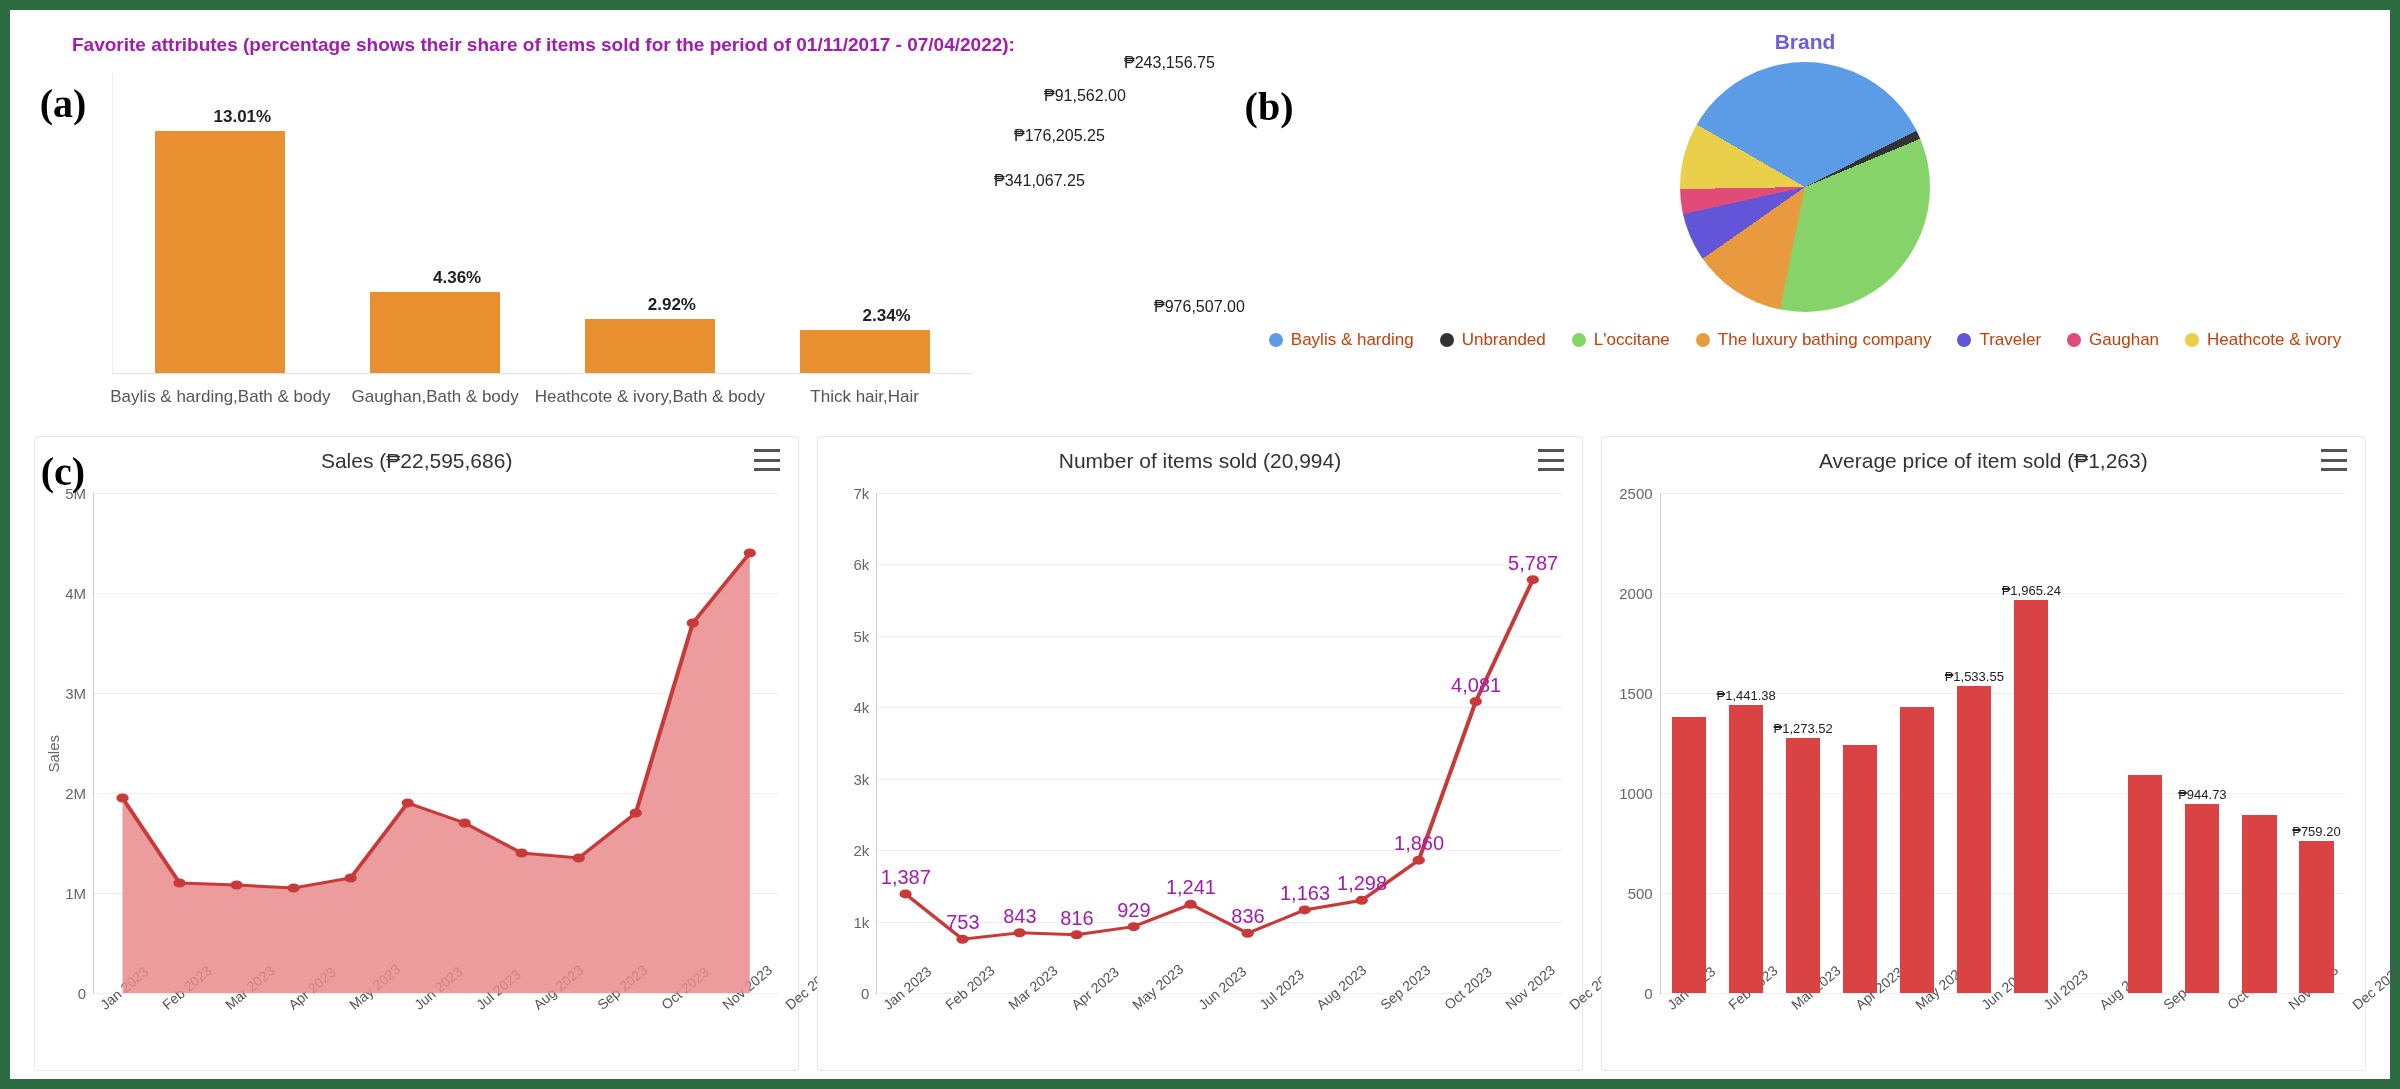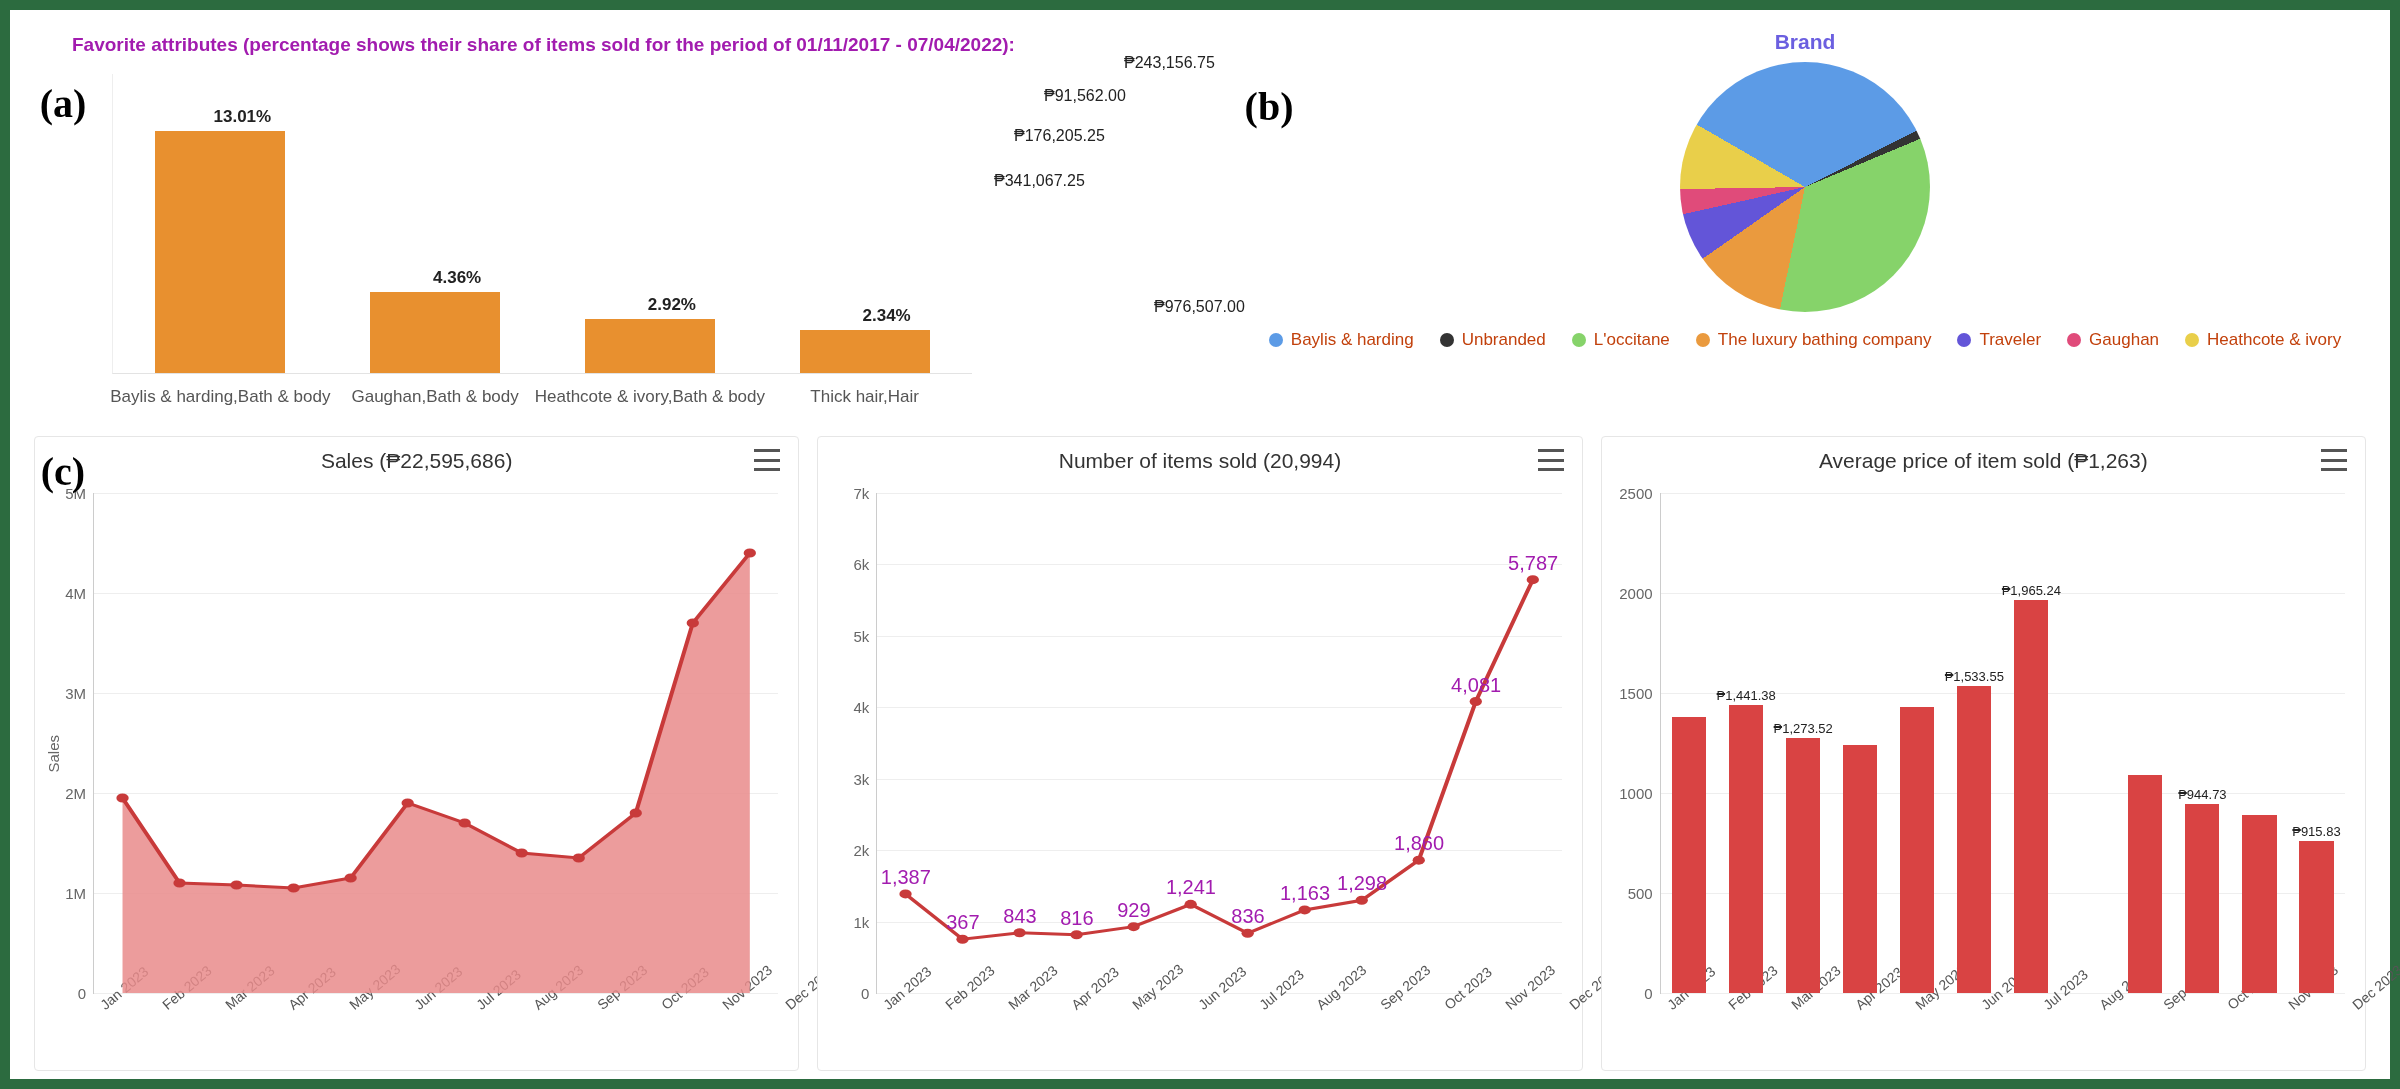--- a/index.html
+++ b/index.html
@@ -432,21 +432,21 @@
               <circle cx="37.5" cy="86.72857142857143" r="0.9" fill="#c83a3a"></circle>
               <circle cx="45.83333333333333" cy="82.27142857142857" r="0.9" fill="#c83a3a"></circle>
               <circle cx="54.166666666666664" cy="88.05714285714285" r="0.9" fill="#c83a3a"></circle>
               <circle cx="62.5" cy="83.38571428571429" r="0.9" fill="#c83a3a"></circle>
               <circle cx="70.83333333333334" cy="81.45714285714286" r="0.9" fill="#c83a3a"></circle>
               <circle cx="79.16666666666666" cy="73.42857142857143" r="0.9" fill="#c83a3a"></circle>
               <circle cx="87.5" cy="41.7" r="0.9" fill="#c83a3a"></circle>
               <circle cx="95.83333333333334" cy="17.328571428571422" r="0.9" fill="#c83a3a"></circle>
   </svg>
             <div class="pt-label" style="left: 4.16667%; top: 80.1857%;">1,387</div>
-            <div class="pt-label" style="left: 12.5%; top: 89.2429%;">367</div>
+            <div class="pt-label" style="left: 12.5%; top: 89.2429%;">753</div>
             <div class="pt-label" style="left: 20.8333%; top: 87.9571%;">843</div>
             <div class="pt-label" style="left: 29.1667%; top: 88.3429%;">816</div>
             <div class="pt-label" style="left: 37.5%; top: 86.7286%;">929</div>
             <div class="pt-label" style="left: 45.8333%; top: 82.2714%;">1,241</div>
             <div class="pt-label" style="left: 54.1667%; top: 88.0571%;">836</div>
             <div class="pt-label" style="left: 62.5%; top: 83.3857%;">1,163</div>
             <div class="pt-label" style="left: 70.8333%; top: 81.4571%;">1,298</div>
             <div class="pt-label" style="left: 79.1667%; top: 73.4286%;">1,860</div>
             <div class="pt-label" style="left: 87.5%; top: 41.7%;">4,081</div>
             <div class="pt-label" style="left: 95.8333%; top: 17.3286%;">5,787</div>
@@ -526,20 +526,20 @@
             <div class="cbar-col" style="left: 75%; width: 8.33333%;">
               <div class="cbar" style="height: 37.7892%;">
                 <div class="cbar-val">₱944.73</div>
               </div>
             </div>
             <div class="cbar-col" style="left: 83.3333%; width: 8.33333%;">
               <div class="cbar" style="height: 35.6%;"></div>
             </div>
             <div class="cbar-col" style="left: 91.6667%; width: 8.33333%;">
               <div class="cbar" style="height: 30.368%;">
-                <div class="cbar-val">₱915.83</div>
+                <div class="cbar-val">₱759.20</div>
               </div>
             </div>
           </div>
       </div>
     </div>
   </div>
 </div>
 
 </body></html>

